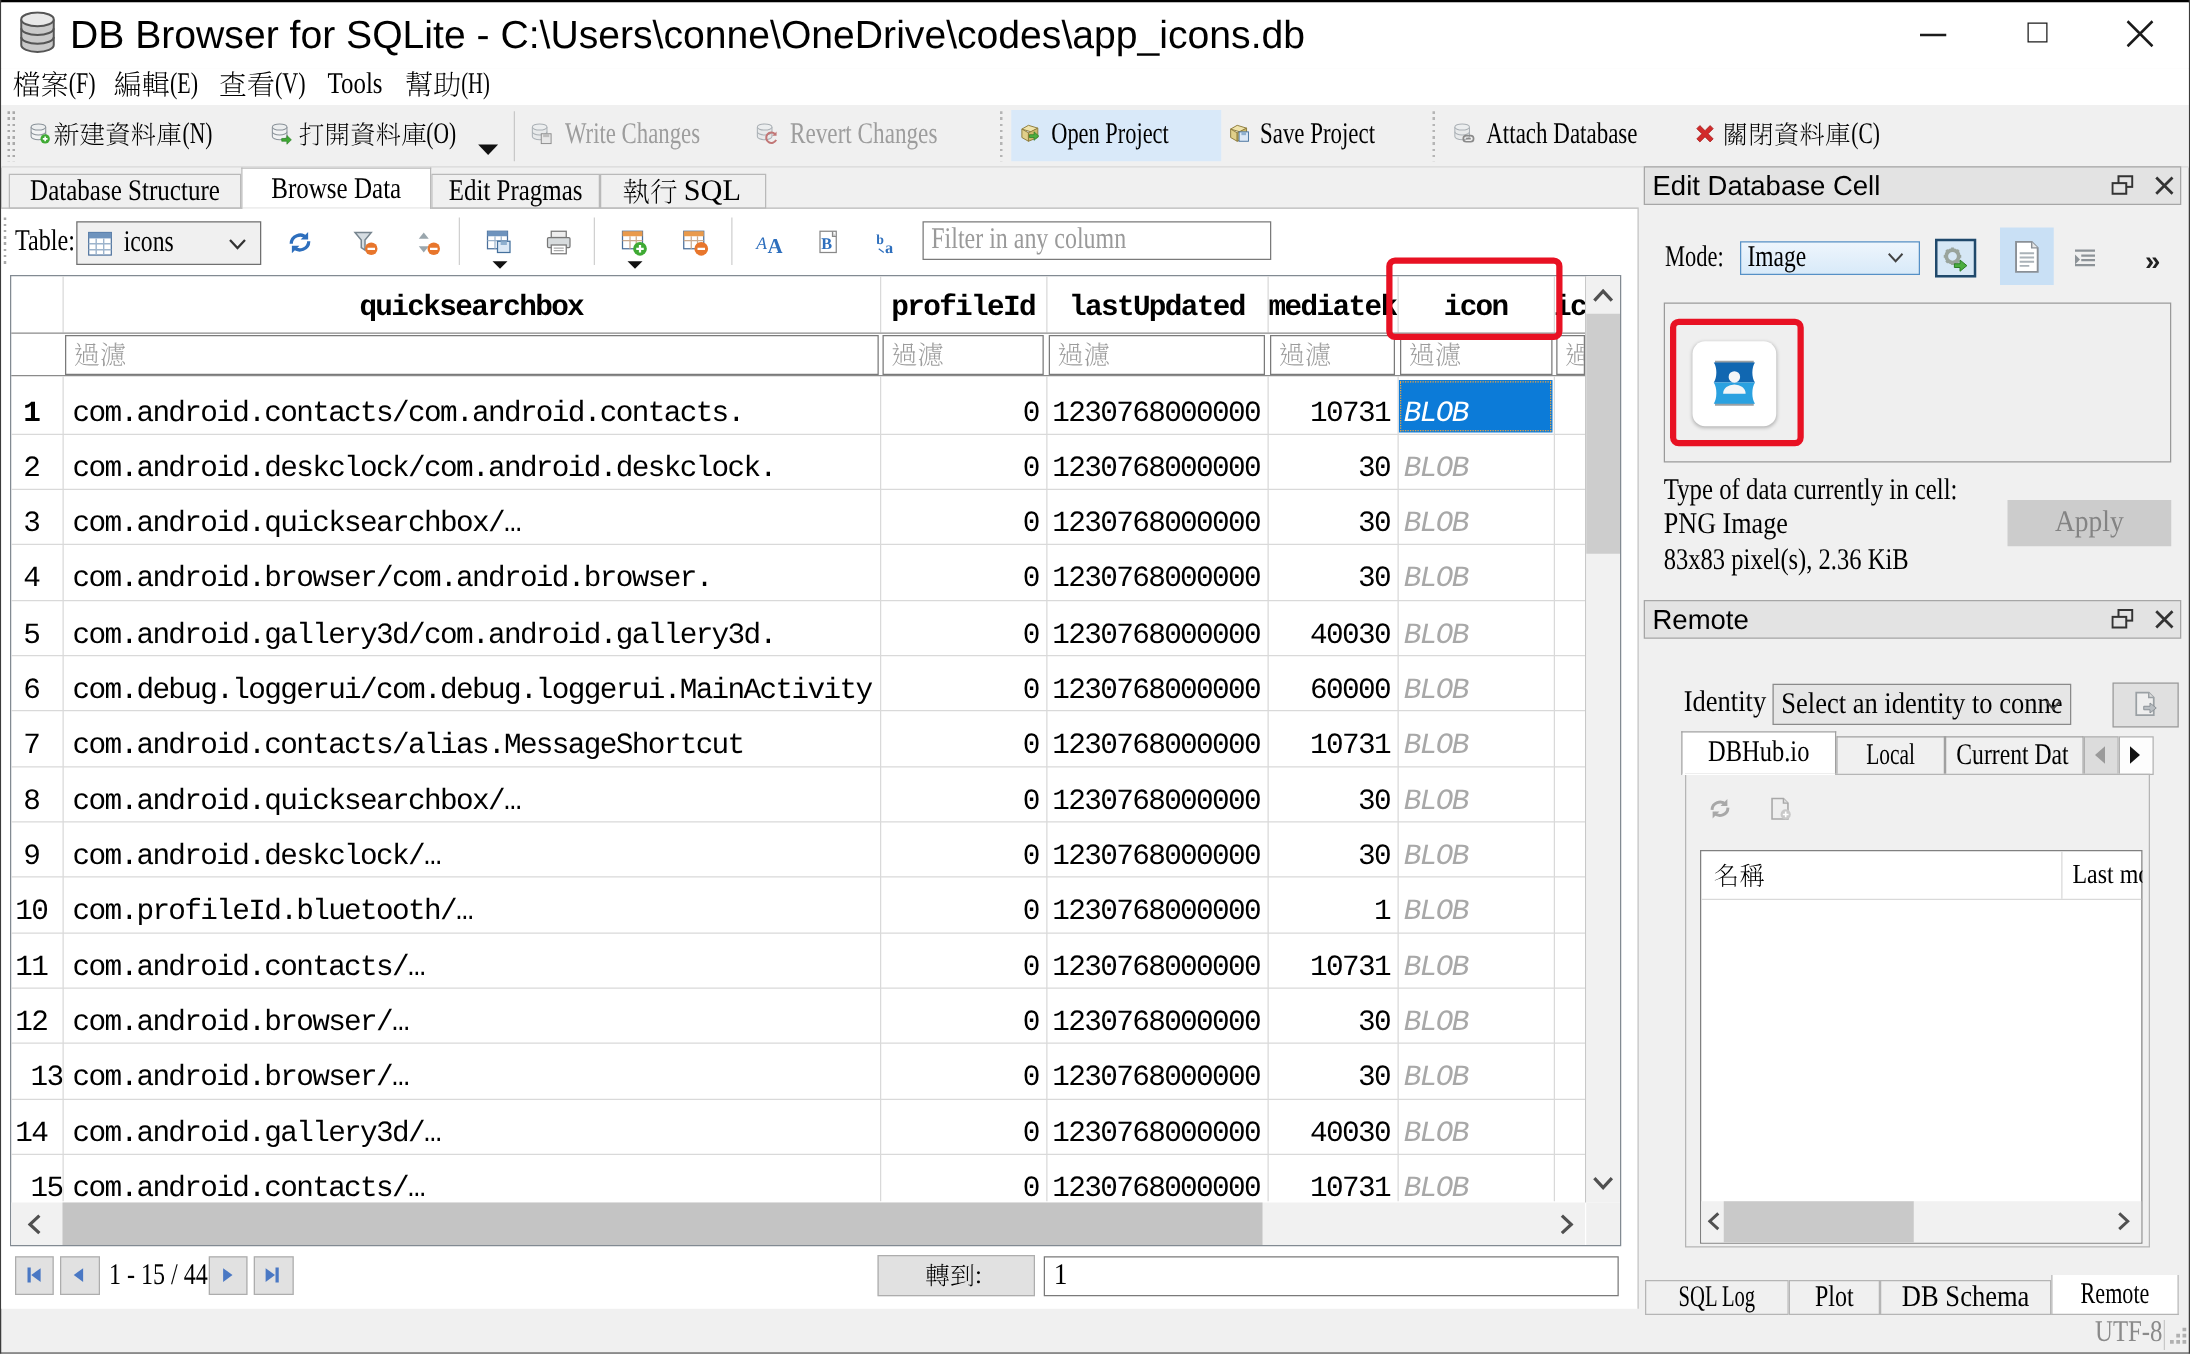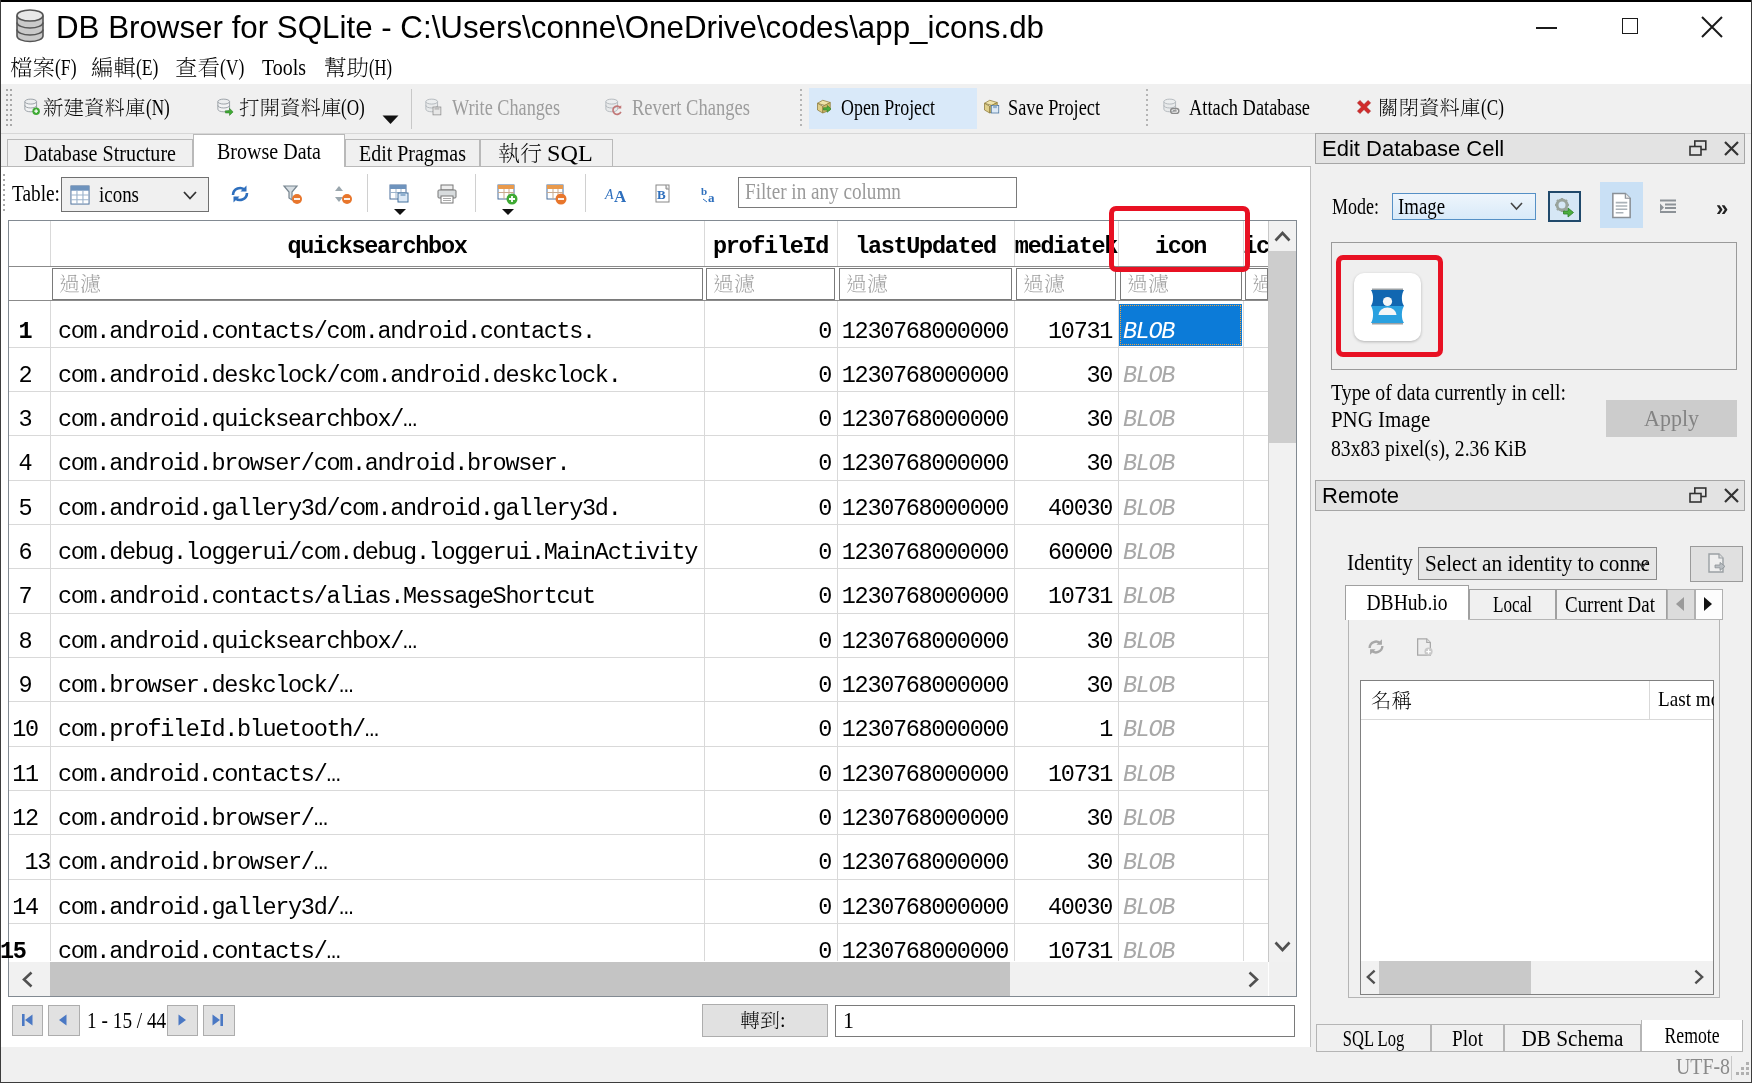--- a/index.html
+++ b/index.html
@@ -338,21 +338,21 @@
 <div class="a mono" style="left:1123px;top:583px;font-size:23.5px;letter-spacing:-1.32px;font-style:italic;color:#a8a8a8">BLOB</div>
 <div class="a" style="left:9px;top:657px;width:1259px;height:1px;background:#d9d9d9"></div>
 <div class="a mono" style="left:0;top:628px;width:50px;text-align:center;font-size:23.5px;letter-spacing:-1.32px;font-weight:normal">8</div>
 <div class="a mono" style="left:58px;top:628px;font-size:23.5px;letter-spacing:-1.32px;white-space:pre">com.android.quicksearchbox/…</div>
 <div class="a mono" style="left:704px;top:628px;width:127px;text-align:right;font-size:23.5px;letter-spacing:-1.32px">0</div>
 <div class="a mono" style="left:837px;top:628px;width:171px;text-align:right;font-size:23.5px;letter-spacing:-1.32px">1230768000000</div>
 <div class="a mono" style="left:1014px;top:628px;width:98px;text-align:right;font-size:23.5px;letter-spacing:-1.32px">30</div>
 <div class="a mono" style="left:1123px;top:628px;font-size:23.5px;letter-spacing:-1.32px;font-style:italic;color:#a8a8a8">BLOB</div>
 <div class="a" style="left:9px;top:701px;width:1259px;height:1px;background:#d9d9d9"></div>
 <div class="a mono" style="left:0;top:672px;width:50px;text-align:center;font-size:23.5px;letter-spacing:-1.32px;font-weight:normal">9</div>
-<div class="a mono" style="left:58px;top:672px;font-size:23.5px;letter-spacing:-1.32px;white-space:pre">com.browser.deskclock/…</div>
+<div class="a mono" style="left:58px;top:672px;font-size:23.5px;letter-spacing:-1.32px;white-space:pre">com.android.deskclock/…</div>
 <div class="a mono" style="left:704px;top:672px;width:127px;text-align:right;font-size:23.5px;letter-spacing:-1.32px">0</div>
 <div class="a mono" style="left:837px;top:672px;width:171px;text-align:right;font-size:23.5px;letter-spacing:-1.32px">1230768000000</div>
 <div class="a mono" style="left:1014px;top:672px;width:98px;text-align:right;font-size:23.5px;letter-spacing:-1.32px">30</div>
 <div class="a mono" style="left:1123px;top:672px;font-size:23.5px;letter-spacing:-1.32px;font-style:italic;color:#a8a8a8">BLOB</div>
 <div class="a" style="left:9px;top:746px;width:1259px;height:1px;background:#d9d9d9"></div>
 <div class="a mono" style="left:0;top:716px;width:50px;text-align:center;font-size:23.5px;letter-spacing:-1.32px;font-weight:normal">10</div>
 <div class="a mono" style="left:58px;top:716px;font-size:23.5px;letter-spacing:-1.32px;white-space:pre">com.profileId.bluetooth/…</div>
 <div class="a mono" style="left:704px;top:716px;width:127px;text-align:right;font-size:23.5px;letter-spacing:-1.32px">0</div>
 <div class="a mono" style="left:837px;top:716px;width:171px;text-align:right;font-size:23.5px;letter-spacing:-1.32px">1230768000000</div>
 <div class="a mono" style="left:1014px;top:716px;width:98px;text-align:right;font-size:23.5px;letter-spacing:-1.32px">1</div>
@@ -379,21 +379,21 @@
 <div class="a mono" style="left:1014px;top:849px;width:98px;text-align:right;font-size:23.5px;letter-spacing:-1.32px">30</div>
 <div class="a mono" style="left:1123px;top:849px;font-size:23.5px;letter-spacing:-1.32px;font-style:italic;color:#a8a8a8">BLOB</div>
 <div class="a" style="left:9px;top:923px;width:1259px;height:1px;background:#d9d9d9"></div>
 <div class="a mono" style="left:0;top:894px;width:50px;text-align:center;font-size:23.5px;letter-spacing:-1.32px;font-weight:normal">14</div>
 <div class="a mono" style="left:58px;top:894px;font-size:23.5px;letter-spacing:-1.32px;white-space:pre">com.android.gallery3d/…</div>
 <div class="a mono" style="left:704px;top:894px;width:127px;text-align:right;font-size:23.5px;letter-spacing:-1.32px">0</div>
 <div class="a mono" style="left:837px;top:894px;width:171px;text-align:right;font-size:23.5px;letter-spacing:-1.32px">1230768000000</div>
 <div class="a mono" style="left:1014px;top:894px;width:98px;text-align:right;font-size:23.5px;letter-spacing:-1.32px">40030</div>
 <div class="a mono" style="left:1123px;top:894px;font-size:23.5px;letter-spacing:-1.32px;font-style:italic;color:#a8a8a8">BLOB</div>
 <div class="a" style="left:9px;top:967px;width:1259px;height:1px;background:#d9d9d9"></div>
-<div class="a mono" style="left:0;top:938px;width:50px;text-align:left;font-size:23.5px;letter-spacing:-1.32px;font-weight:bold">15</div>
+<div class="a mono" style="left:0;top:938px;width:50px;text-align:right;font-size:23.5px;letter-spacing:-1.32px;font-weight:normal">15</div>
 <div class="a mono" style="left:58px;top:938px;font-size:23.5px;letter-spacing:-1.32px;white-space:pre">com.android.contacts/…</div>
 <div class="a mono" style="left:704px;top:938px;width:127px;text-align:right;font-size:23.5px;letter-spacing:-1.32px">0</div>
 <div class="a mono" style="left:837px;top:938px;width:171px;text-align:right;font-size:23.5px;letter-spacing:-1.32px">1230768000000</div>
 <div class="a mono" style="left:1014px;top:938px;width:98px;text-align:right;font-size:23.5px;letter-spacing:-1.32px">10731</div>
 <div class="a mono" style="left:1123px;top:938px;font-size:23.5px;letter-spacing:-1.32px;font-style:italic;color:#a8a8a8">BLOB</div>
 <div class="a" style="left:50px;top:301px;width:1px;height:660px;background:#d9d9d9"></div>
 <div class="a" style="left:704px;top:301px;width:1px;height:660px;background:#d9d9d9"></div>
 <div class="a" style="left:837px;top:301px;width:1px;height:660px;background:#d9d9d9"></div>
 <div class="a" style="left:1014px;top:301px;width:1px;height:660px;background:#d9d9d9"></div>
 <div class="a" style="left:1118px;top:301px;width:1px;height:660px;background:#d9d9d9"></div>

